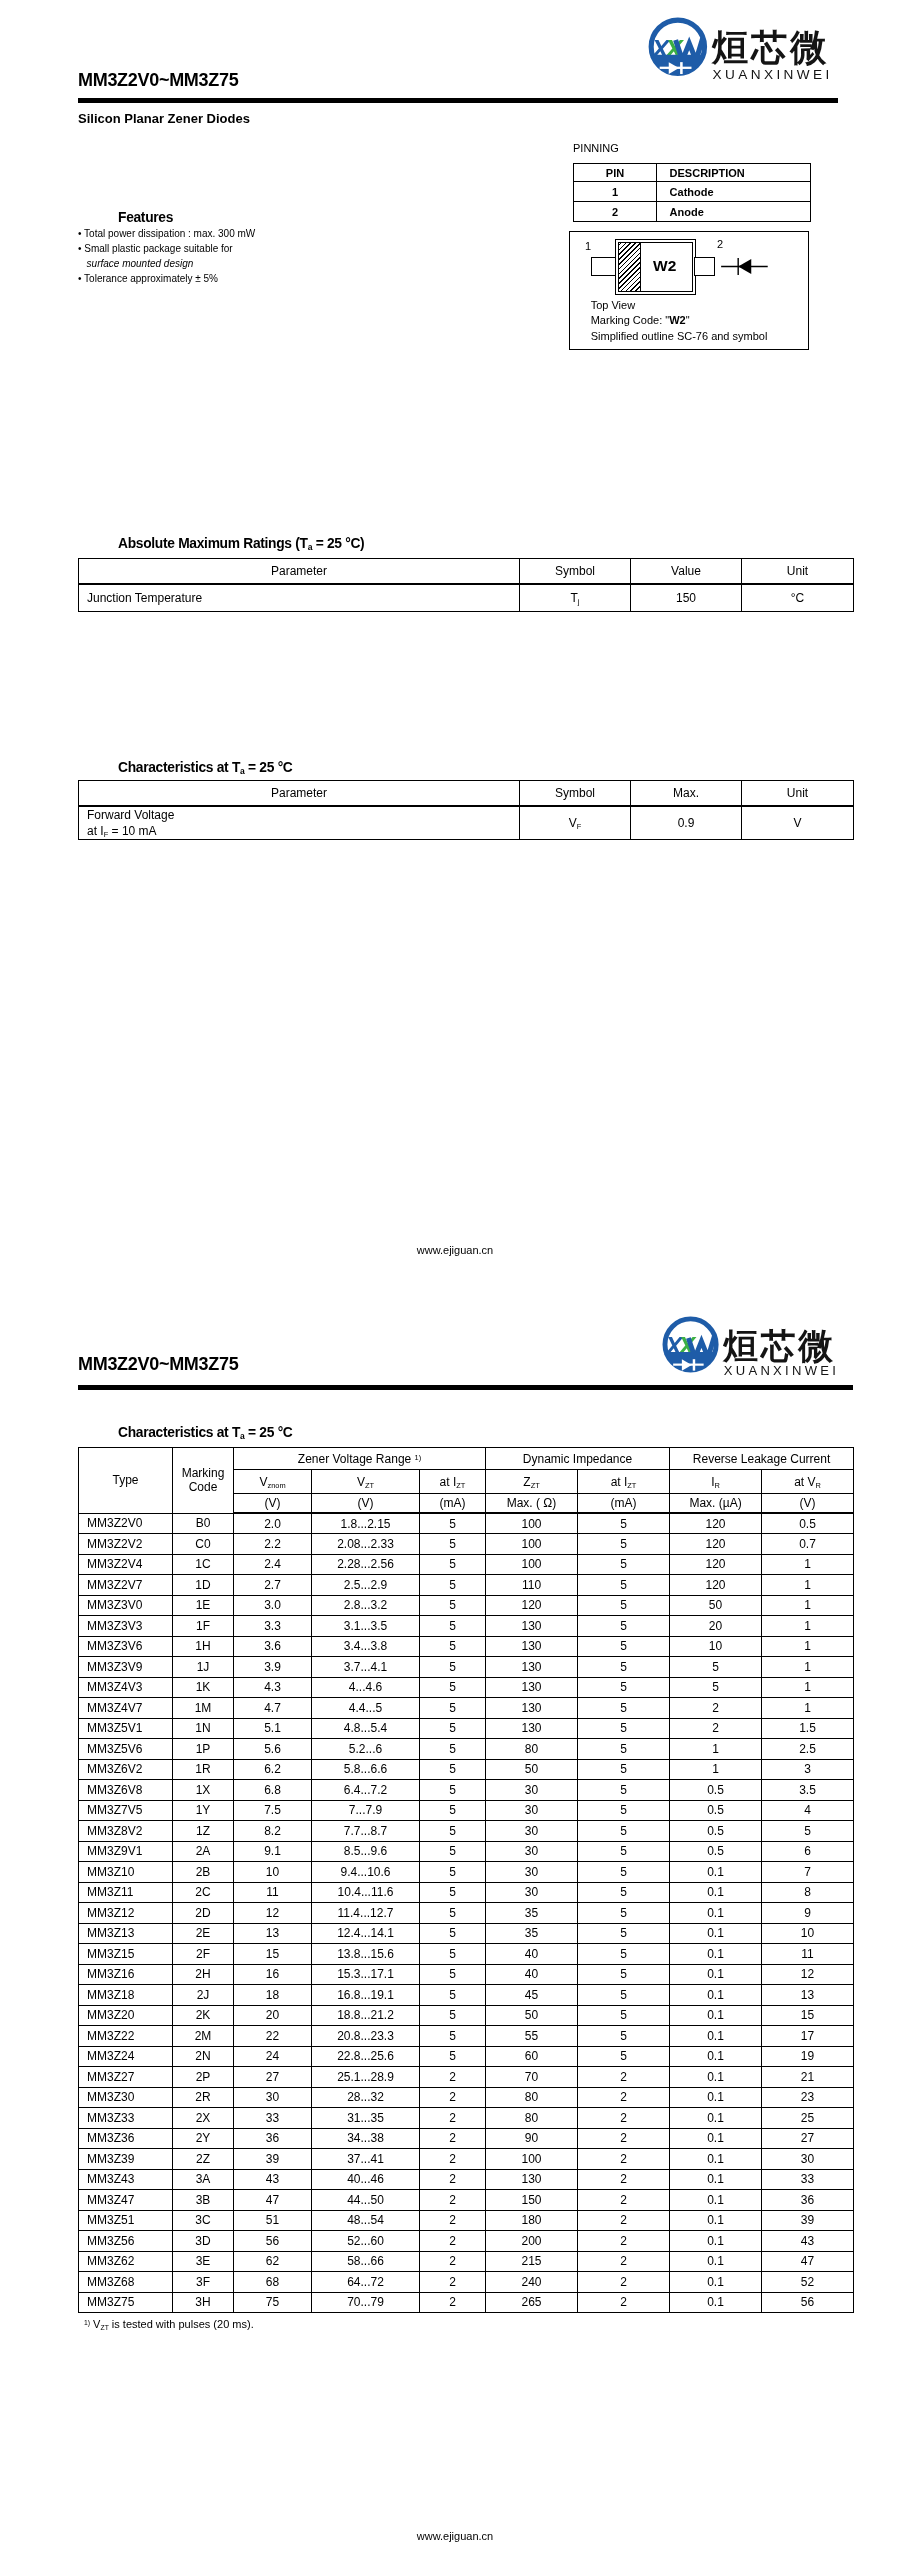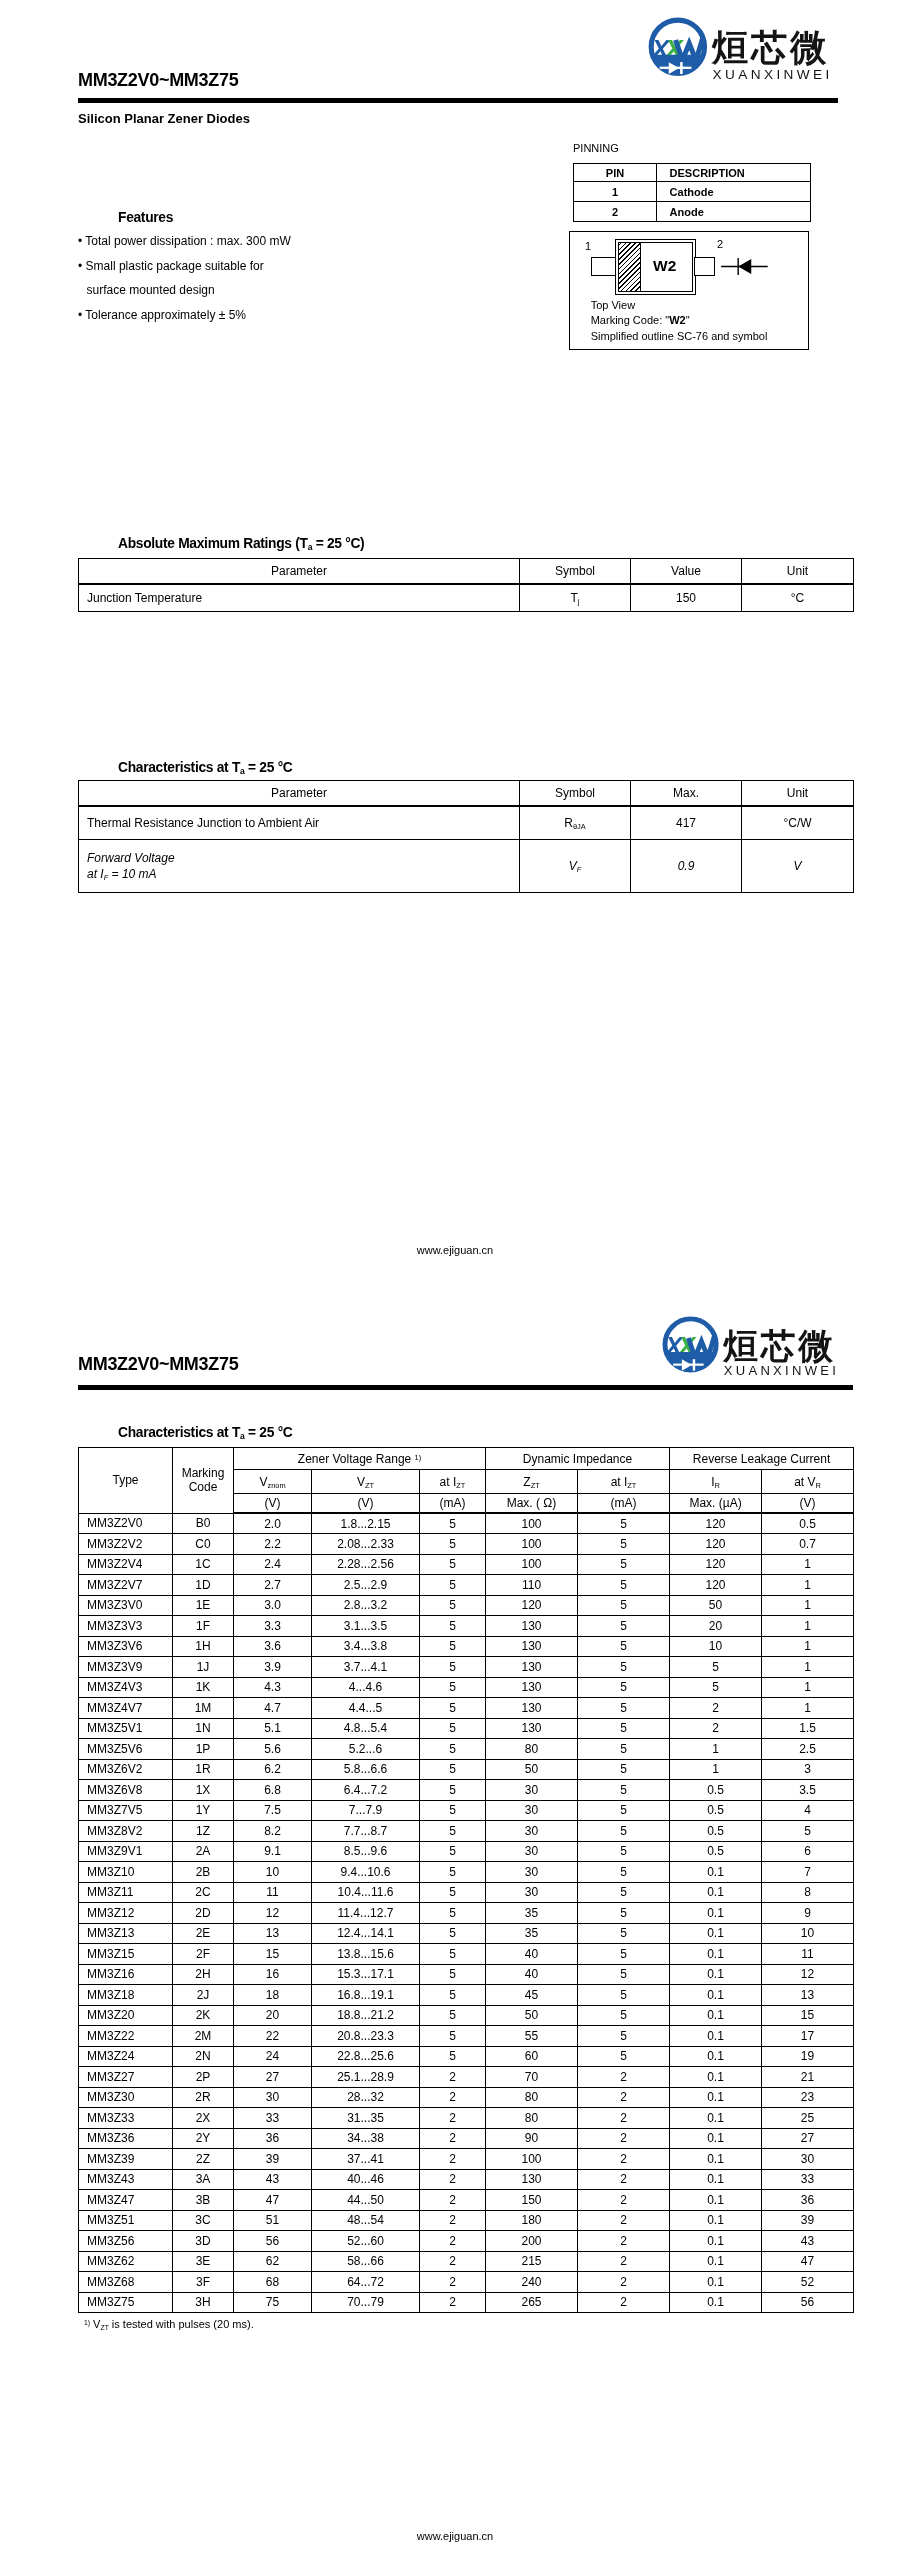--- a/index.html
+++ b/index.html
@@ -39,22 +39,22 @@
   #char1-table tbody tr:nth-child(2){height:53px;font-style:italic;}
   #char1-table td.cl{white-space:normal;line-height:1.35;}
 
   
   #zener-table tr.h1{height:22px;} #zener-table tr.h2{height:24px;} #zener-table tr.h3{height:19.5px;}
   #zener-table tr.h3 th{border-bottom:2.3px solid #000;}
   #zener-table tbody tr{height:20.5px;}
   #zener-table tbody td{font-size:12px;line-height:1;}
 
   
-  .feat-line{font-size:12px;margin-top:9px;line-height:1.3;}
-  .feat-line .cont{padding-left:8.6px;}
+  .feat-line{font-size:10px;margin-top:2px;line-height:1.3;}
+  .feat-line .cont{padding-left:8.6px;font-style:italic;}
 
   
   .pkgbox{border:1.1px solid #000;}
   .pkg-rect{position:absolute;border:1.1px solid #000;background:#fff;}
   .pkg-body{border:1.7px solid #000;}
   .pkg-inner{position:absolute;left:2.3px;top:2.3px;right:2.3px;bottom:2.3px;border:0.6px solid #000;}
   .pkg-hatch{position:absolute;left:2.3px;top:2.3px;bottom:2.3px;width:22px;border-right:1.1px solid #000;
      background:repeating-linear-gradient(135deg,transparent 0 2.3px,#000 2.3px 3.4px);}
   .pkg-cap{font-size:11px;}
   .logo2 svg{width:188px;height:auto;}
@@ -174,26 +174,20 @@
       </colgroup>
     <thead>
       <tr>
         <th>Parameter</th>
         <th>Symbol</th>
         <th>Max.</th>
         <th>Unit</th>
       </tr>
     </thead>
     <tbody id="char1-body">
-        <tr>
-          <td class="cl">Thermal Resistance Junction to Ambient Air</td>
-          <td>R<sub>θJA</sub></td>
-          <td>417</td>
-          <td>°C/W</td>
-        </tr>
         <tr>
           <td class="cl">Forward Voltage<br>at I<sub>F</sub> = 10 mA</td>
           <td>V<sub>F</sub></td>
           <td>0.9</td>
           <td>V</td>
         </tr>
       </tbody>
   </table>
 
   <div class="abs footer" style="left:0;top:1244px;">www.ejiguan.cn</div>

